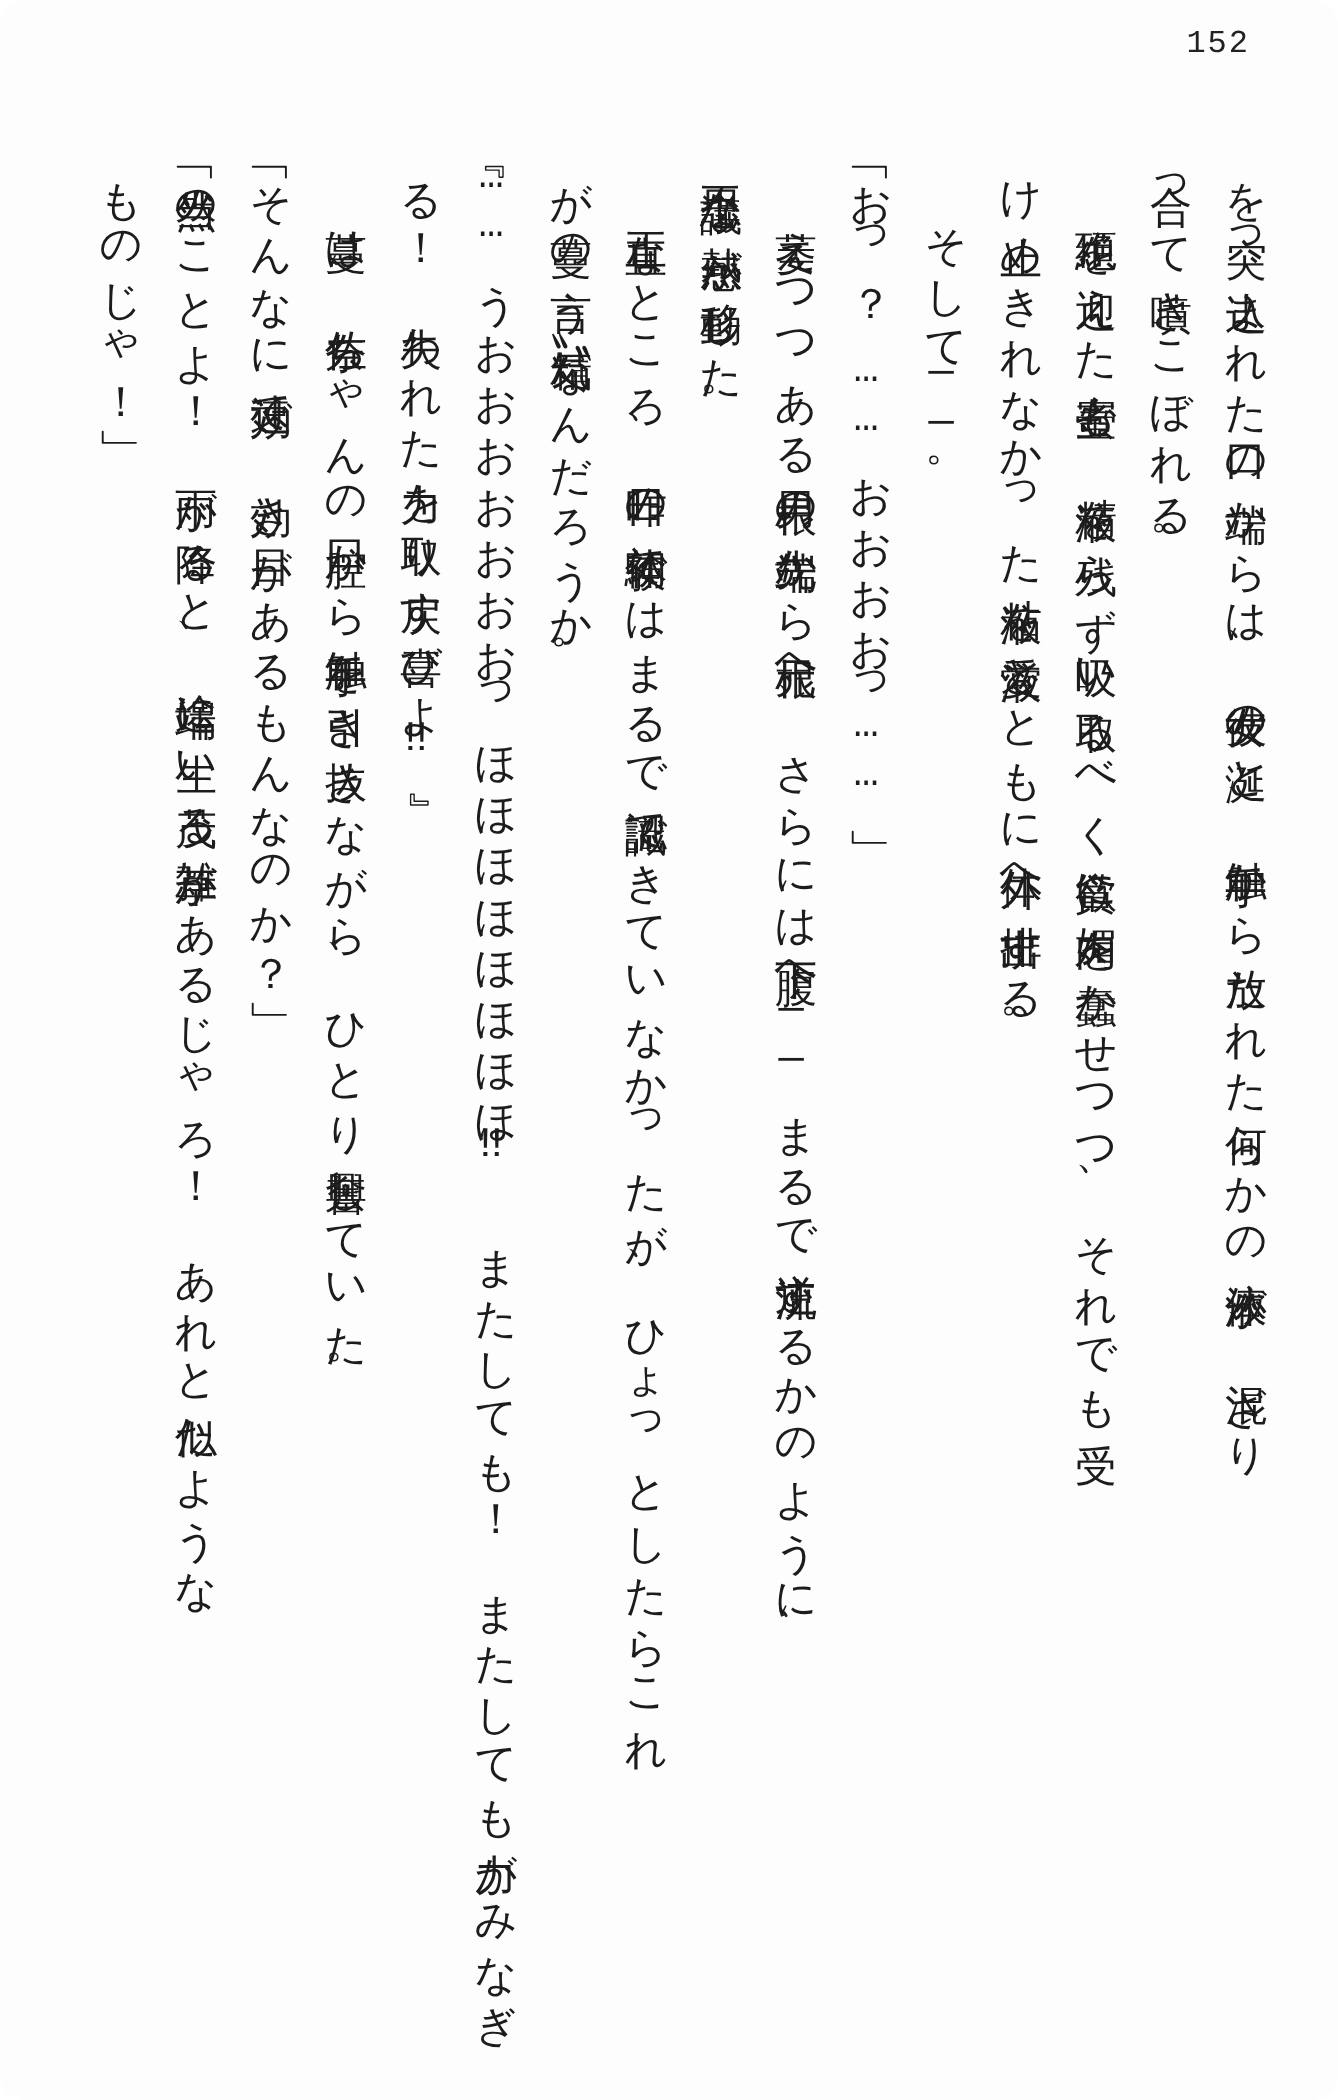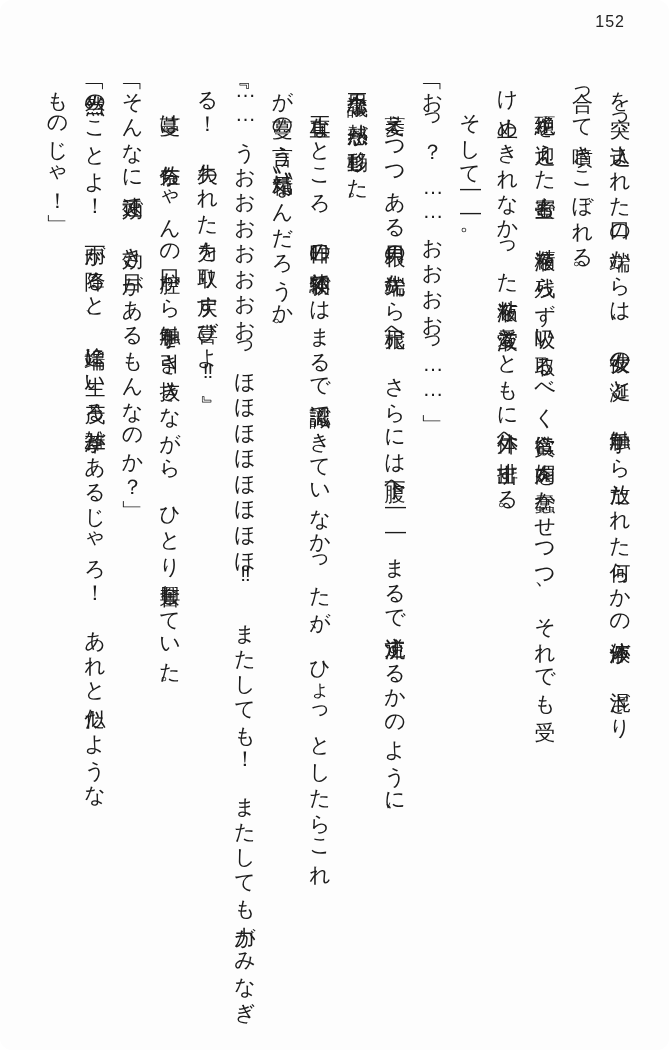--- a/index.html
+++ b/index.html
@@ -6,21 +6,21 @@
     margin: 0;
     padding: 0;
     background: #ffffff;
   }
   .book-page {
     position: relative;
     width: 669px;
     height: 1050px;
     background: #fdfdfd;
     overflow: hidden;
-    font-family: Liberation Sans, sans-serif;
+    font-family: Liberation Mono, monospace;
     color: #1c1c1c;
     border-radius: 12px;
   }
   .page-number {
     position: absolute;
     top: 13px;
     right: 44px;
     font-size: 16px;
     letter-spacing: 1px;
     color: #222;

